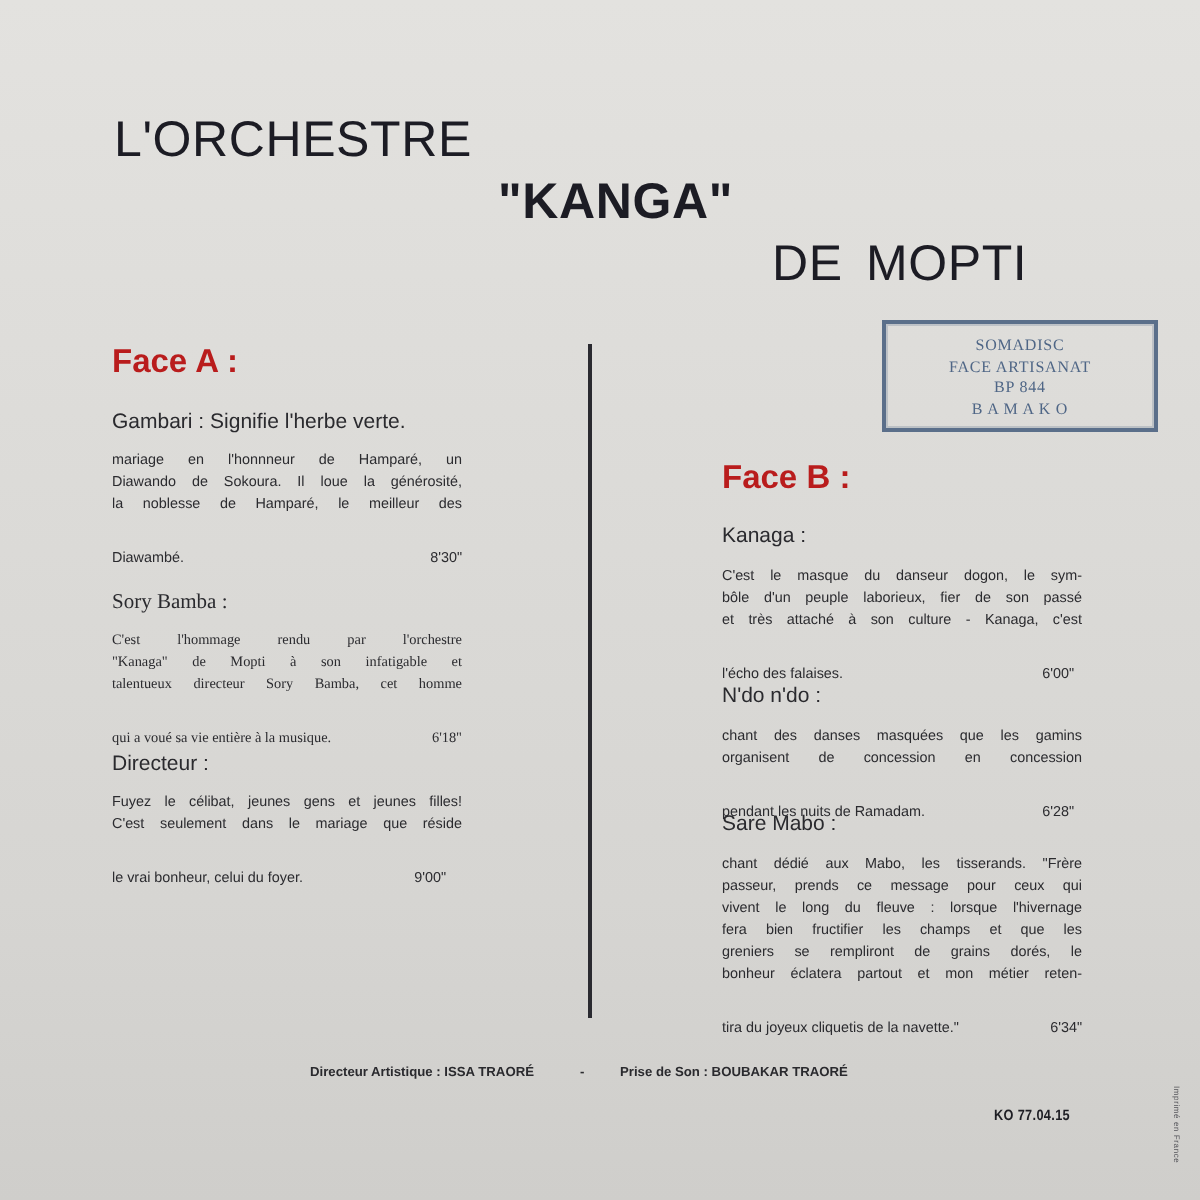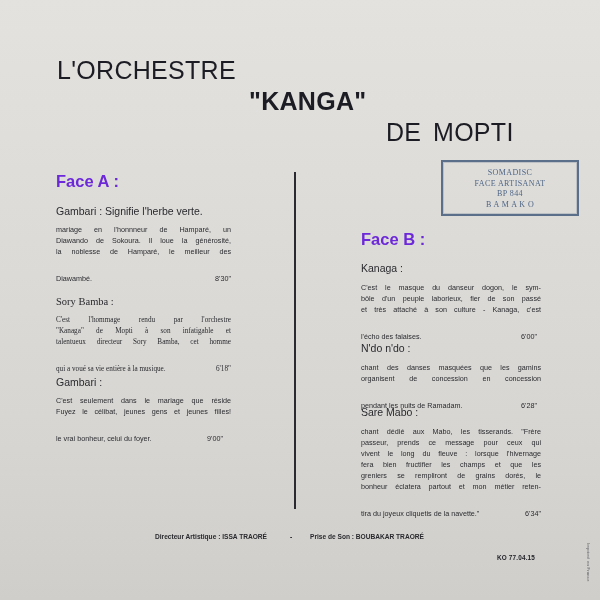--- a/index.html
+++ b/index.html
@@ -4,21 +4,21 @@
 <style>
   html, body { margin: 0; padding: 0; }
   body {
     width: 600px; height: 600px; overflow: hidden; position: relative;
     background: linear-gradient(180deg, #e3e2df 0%, #dcdbd8 40%, #d6d5d2 75%, #cfcecb 100%);
     font-family: "Liberation Sans", sans-serif; color: #1e1e22;
   }
   .abs { position: absolute; }
   .title { font-size: 25px; font-weight: normal; letter-spacing: 0.3px; color: #1c1c24; white-space: nowrap; }
   .title.bold { font-weight: bold; }
-  .face-head { font-size: 16.5px; font-weight: bold; color: #6d28d9; white-space: nowrap; }
+  .face-head { font-size: 16.5px; font-weight: bold; color: #b91c1c; white-space: nowrap; }
   .track-title { font-size: 10.5px; color: #2a2a2e; white-space: nowrap; }
   .desc { font-size: 7.2px; line-height: 11px; color: #2b2b2f; text-align: justify; text-align-last: justify; }
   .desc .line { display: block; text-align: justify; text-align-last: justify; white-space: nowrap; }
   .desc .line.last { text-align-last: auto; display: flex; justify-content: space-between; margin-top: 16px; }
   .divider { width: 2px; background: #2a2a30; }
   .stamp {
     border: 2px solid #5b6f8a; color: #4f6686; font-family: "Liberation Serif", serif;
     font-size: 8px; line-height: 10.5px; text-align: center; letter-spacing: 0.4px;
     box-sizing: border-box; padding-top: 6px; box-shadow: inset 0 0 0 1px rgba(91,111,138,0.25);
   }
@@ -56,24 +56,24 @@
     <span class="line">"Kanaga" de Mopti à son infatigable et</span>
     <span class="line">talentueux directeur Sory Bamba, cet homme</span>
     <span class="line last">
       <span>qui a voué sa vie entière à la musique.</span>
       <span>6'18"</span>
     </span>
   </div>
 </div>
 
 <div class="abs" style="left:56px; top:376px; width:175px;">
-  <div class="track-title">Gambari :</div>
+  <div class="track-title">Directeur :</div>
   <div class="desc" style="margin-top:7px;">
+    <span class="line">Fuyez le célibat, jeunes gens et jeunes filles!</span>
     <span class="line">C'est seulement dans le mariage que réside</span>
-    <span class="line">Fuyez le célibat, jeunes gens et jeunes filles!</span>
     <span class="line last" style="padding-right:8px; box-sizing:border-box;">
       <span>le vrai bonheur, celui du foyer.</span>
       <span>9'00"</span>
     </span>
   </div>
 </div>
 
 <div class="abs divider" style="left:294px; top:172px; height:337px;"></div>
 
 <div class="abs stamp" style="left:441px; top:160px; width:138px; height:56px;">

